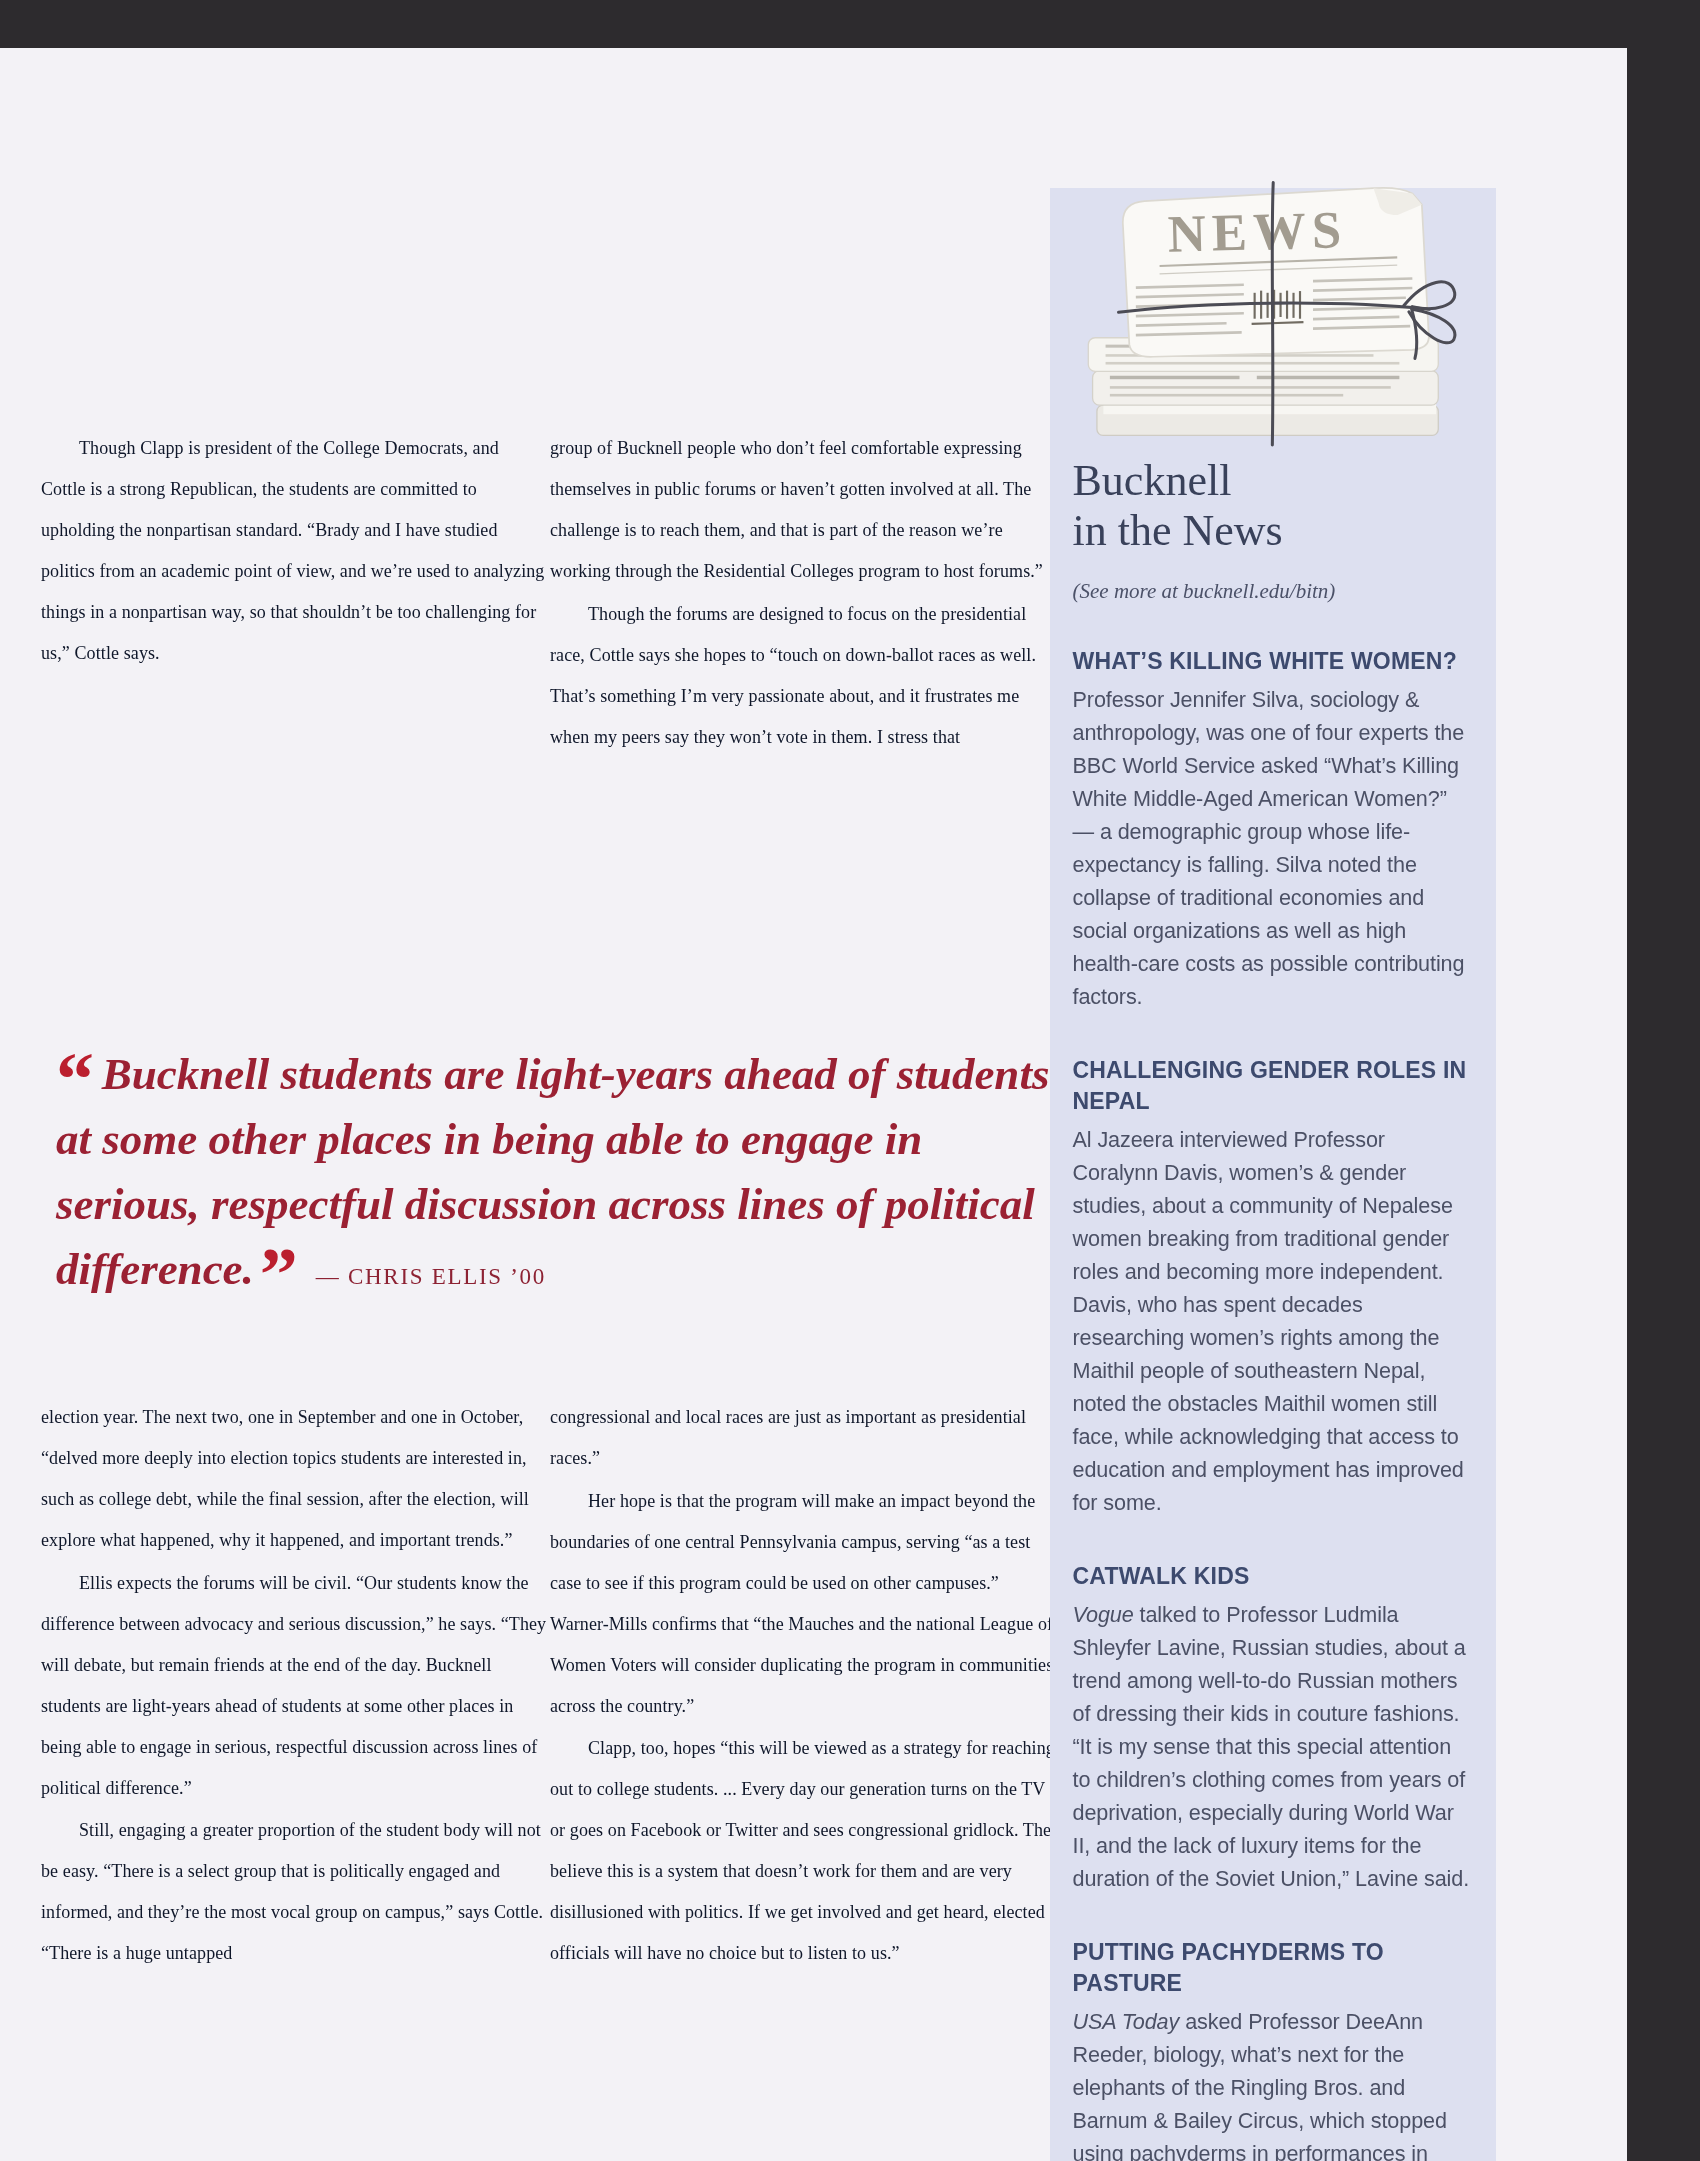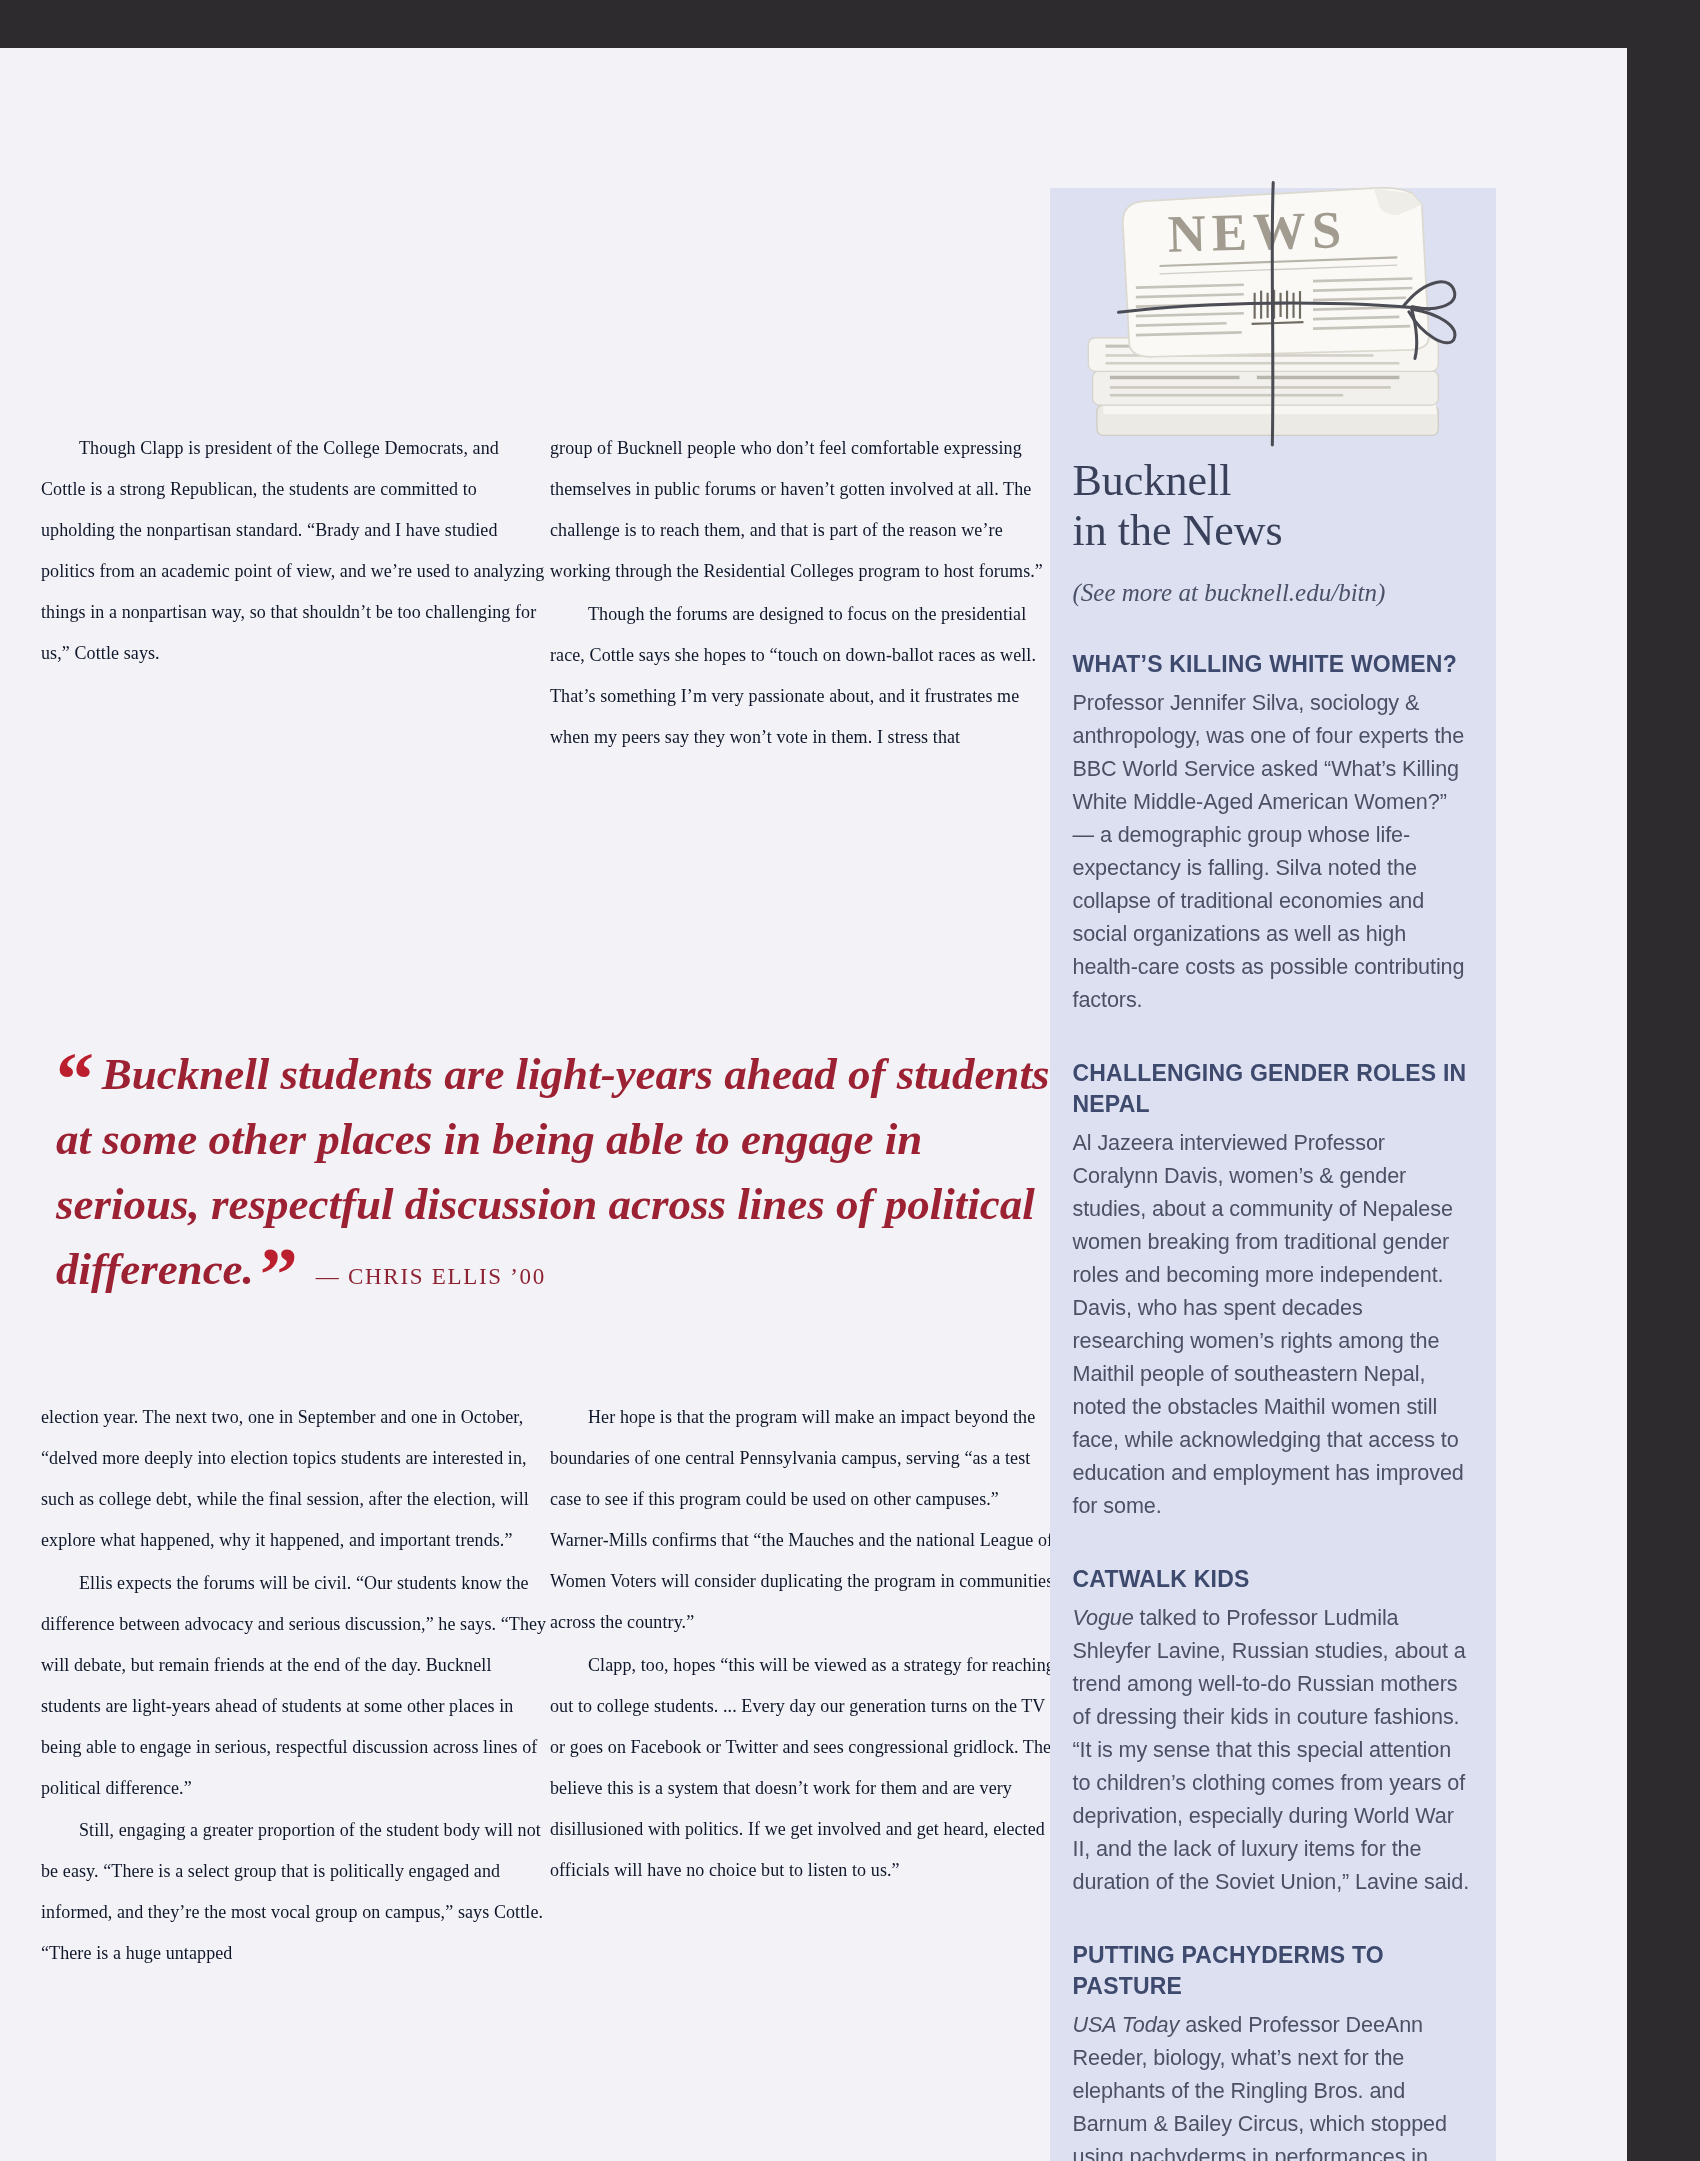--- a/index.html
+++ b/index.html
@@ -43,21 +43,21 @@
     background:#dde0f0;
   }
   .newsphoto{position:absolute;left:1071px;top:115px;width:404px;height:292px;z-index:5;}
   .sidebar-content{position:absolute;left:22.5px;top:268px;width:401px;}
   .sidebar-title{
     font-family:"Liberation Serif",serif;color:#39415a;
     font-size:44px;line-height:50px;margin:0;font-weight:normal;
   }
   .sidebar-note{
     font-family:"Liberation Serif",serif;font-style:italic;color:#4b5168;
-    font-size:25px;margin:22.5px 0 0 0;
+    font-size:21px;margin:22.5px 0 0 0;
   }
   .news-section{margin-top:42px;}
   .news-heading{
     font-family:"Liberation Sans",sans-serif;font-weight:bold;color:#3d4a6e;
     font-size:23px;line-height:31px;letter-spacing:0.2px;margin:0 0 6px 0;
   }
   .news-body{
     font-family:"Liberation Sans",sans-serif;color:#4b5065;
     font-size:21.6px;line-height:33px;letter-spacing:-0.1px;margin:0;
   }
@@ -81,20 +81,21 @@
     <span class="qmark open">“</span><span>Bucknell students are light-years ahead of students at some other places in being able to engage in serious, respectful discussion across lines of political difference.</span><span class="qmark close">”</span><span class="attribution">— CHRIS ELLIS ’00</span>
   </div>
 
   <div class="col c1b">
     <p>election year. The next two, one in September and one in October, “delved more deeply into election topics students are interested in, such as college debt, while the final session, after the election, will explore what happened, why it happened, and important trends.”</p>
     <p class="indent">Ellis expects the forums will be civil. “Our students know the difference between advocacy and serious discussion,” he says. “They will debate, but remain friends at the end of the day. Bucknell students are light-years ahead of students at some other places in being able to engage in serious, respectful discussion across lines of political difference.”</p>
     <p class="indent">Still, engaging a greater proportion of the student body will not be easy. “There is a select group that is politically engaged and informed, and they’re the most vocal group on campus,” says Cottle. “There is a huge untapped</p>
   </div>
 
   <div class="col c2b">
+    <p>congressional and local races are just as important as presidential races.”</p>
     <p class="indent">Her hope is that the program will make an impact beyond the boundaries of one central Pennsylvania campus, serving “as a test case to see if this program could be used on other campuses.” Warner-Mills confirms that “the Mauches and the national League of Women Voters will consider duplicating the program in communities across the country.”</p>
     <p class="indent">Clapp, too, hopes “this will be viewed as a strategy for reaching out to college students. ... Every day our generation turns on the TV or goes on Facebook or Twitter and sees congressional gridlock. They believe this is a system that doesn’t work for them and are very disillusioned with politics. If we get involved and get heard, elected officials will have no choice but to listen to us.”</p>
   </div>
 
   <div class="sidebar">
     <div class="sidebar-content">
       <h2 class="sidebar-title"><span>Bucknell</span><br>
         <span>in the News</span></h2>
       <p class="sidebar-note">(See more at bucknell.edu/bitn)</p>
 

